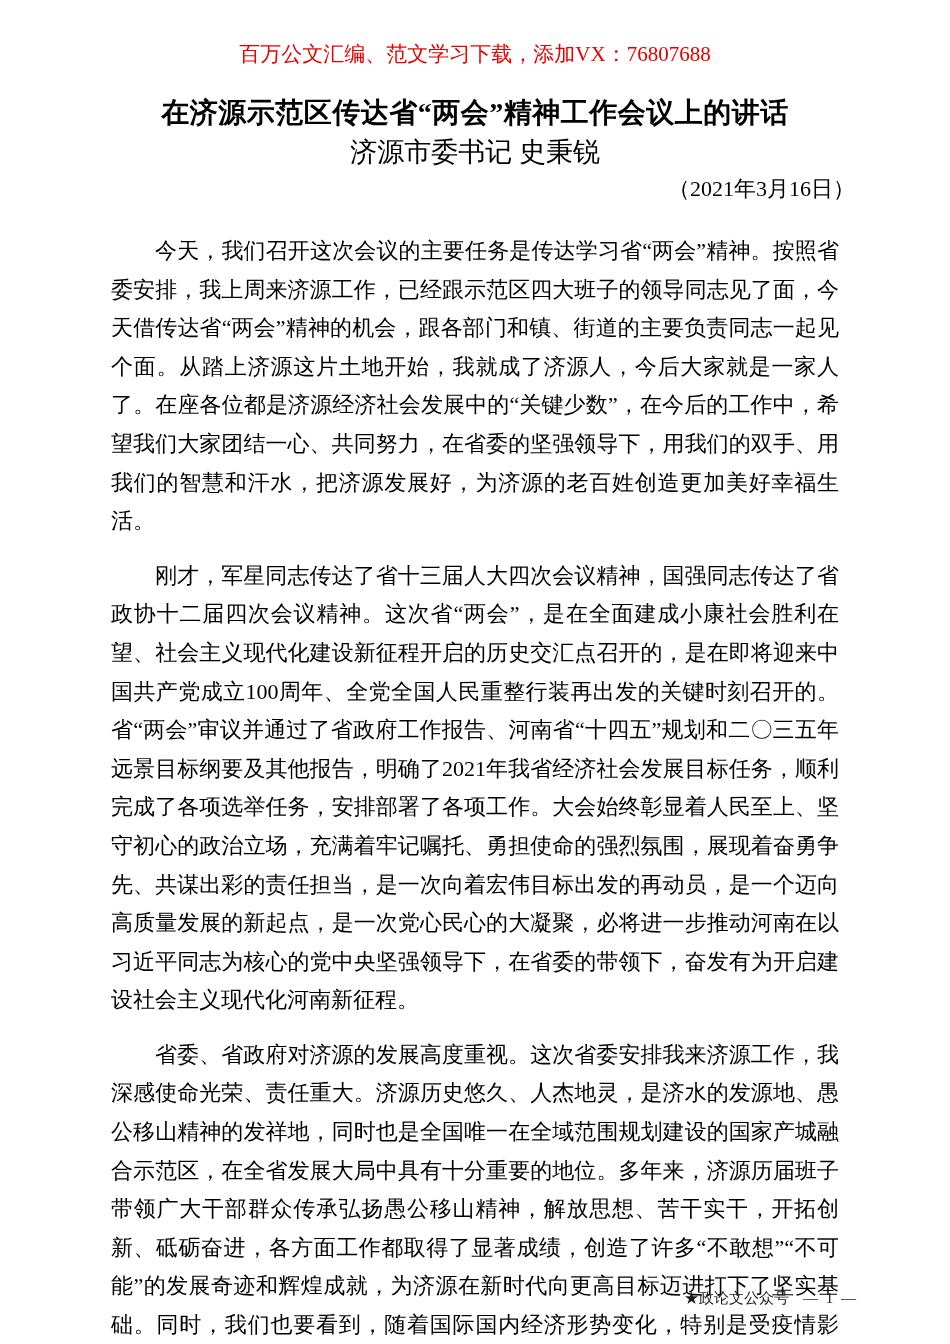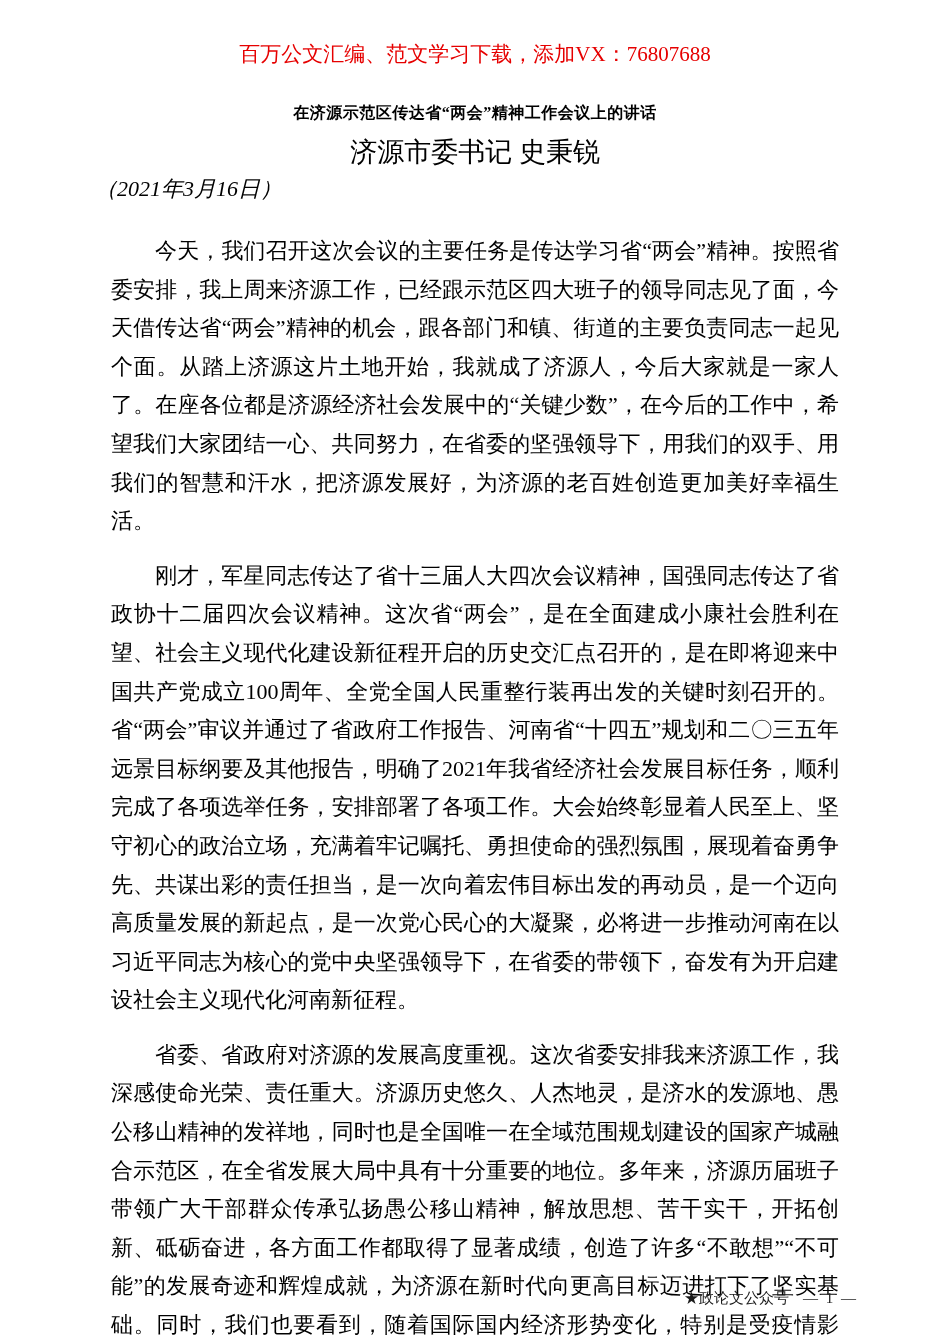--- a/index.html
+++ b/index.html
@@ -22,37 +22,36 @@
   .promo {
     text-align: center;
     color: #e60000;
     font-size: 21px;
     line-height: 28px;
     font-weight: 400;
   }
   .title {
     margin-top: 30px;
     text-align: center;
-    font-size: 16px;
+    font-size: 28px;
     font-weight: bold;
     line-height: 30px;
     letter-spacing: 0.5px;
   }
   .author {
     margin-top: 9px;
     text-align: center;
     font-size: 27px;
     line-height: 30px;
   }
   .date {
     margin-top: 7px;
-    text-align: left;
+    text-align: right;
     font-size: 22px;
     line-height: 30px;
-    font-style: italic;
   }
   .body {
     margin-top: 28px;
     font-size: 22px;
     line-height: 38.6px;
     text-align: justify;
     text-justify: inter-ideograph;
   }
   .body p {
     margin: 16px;

